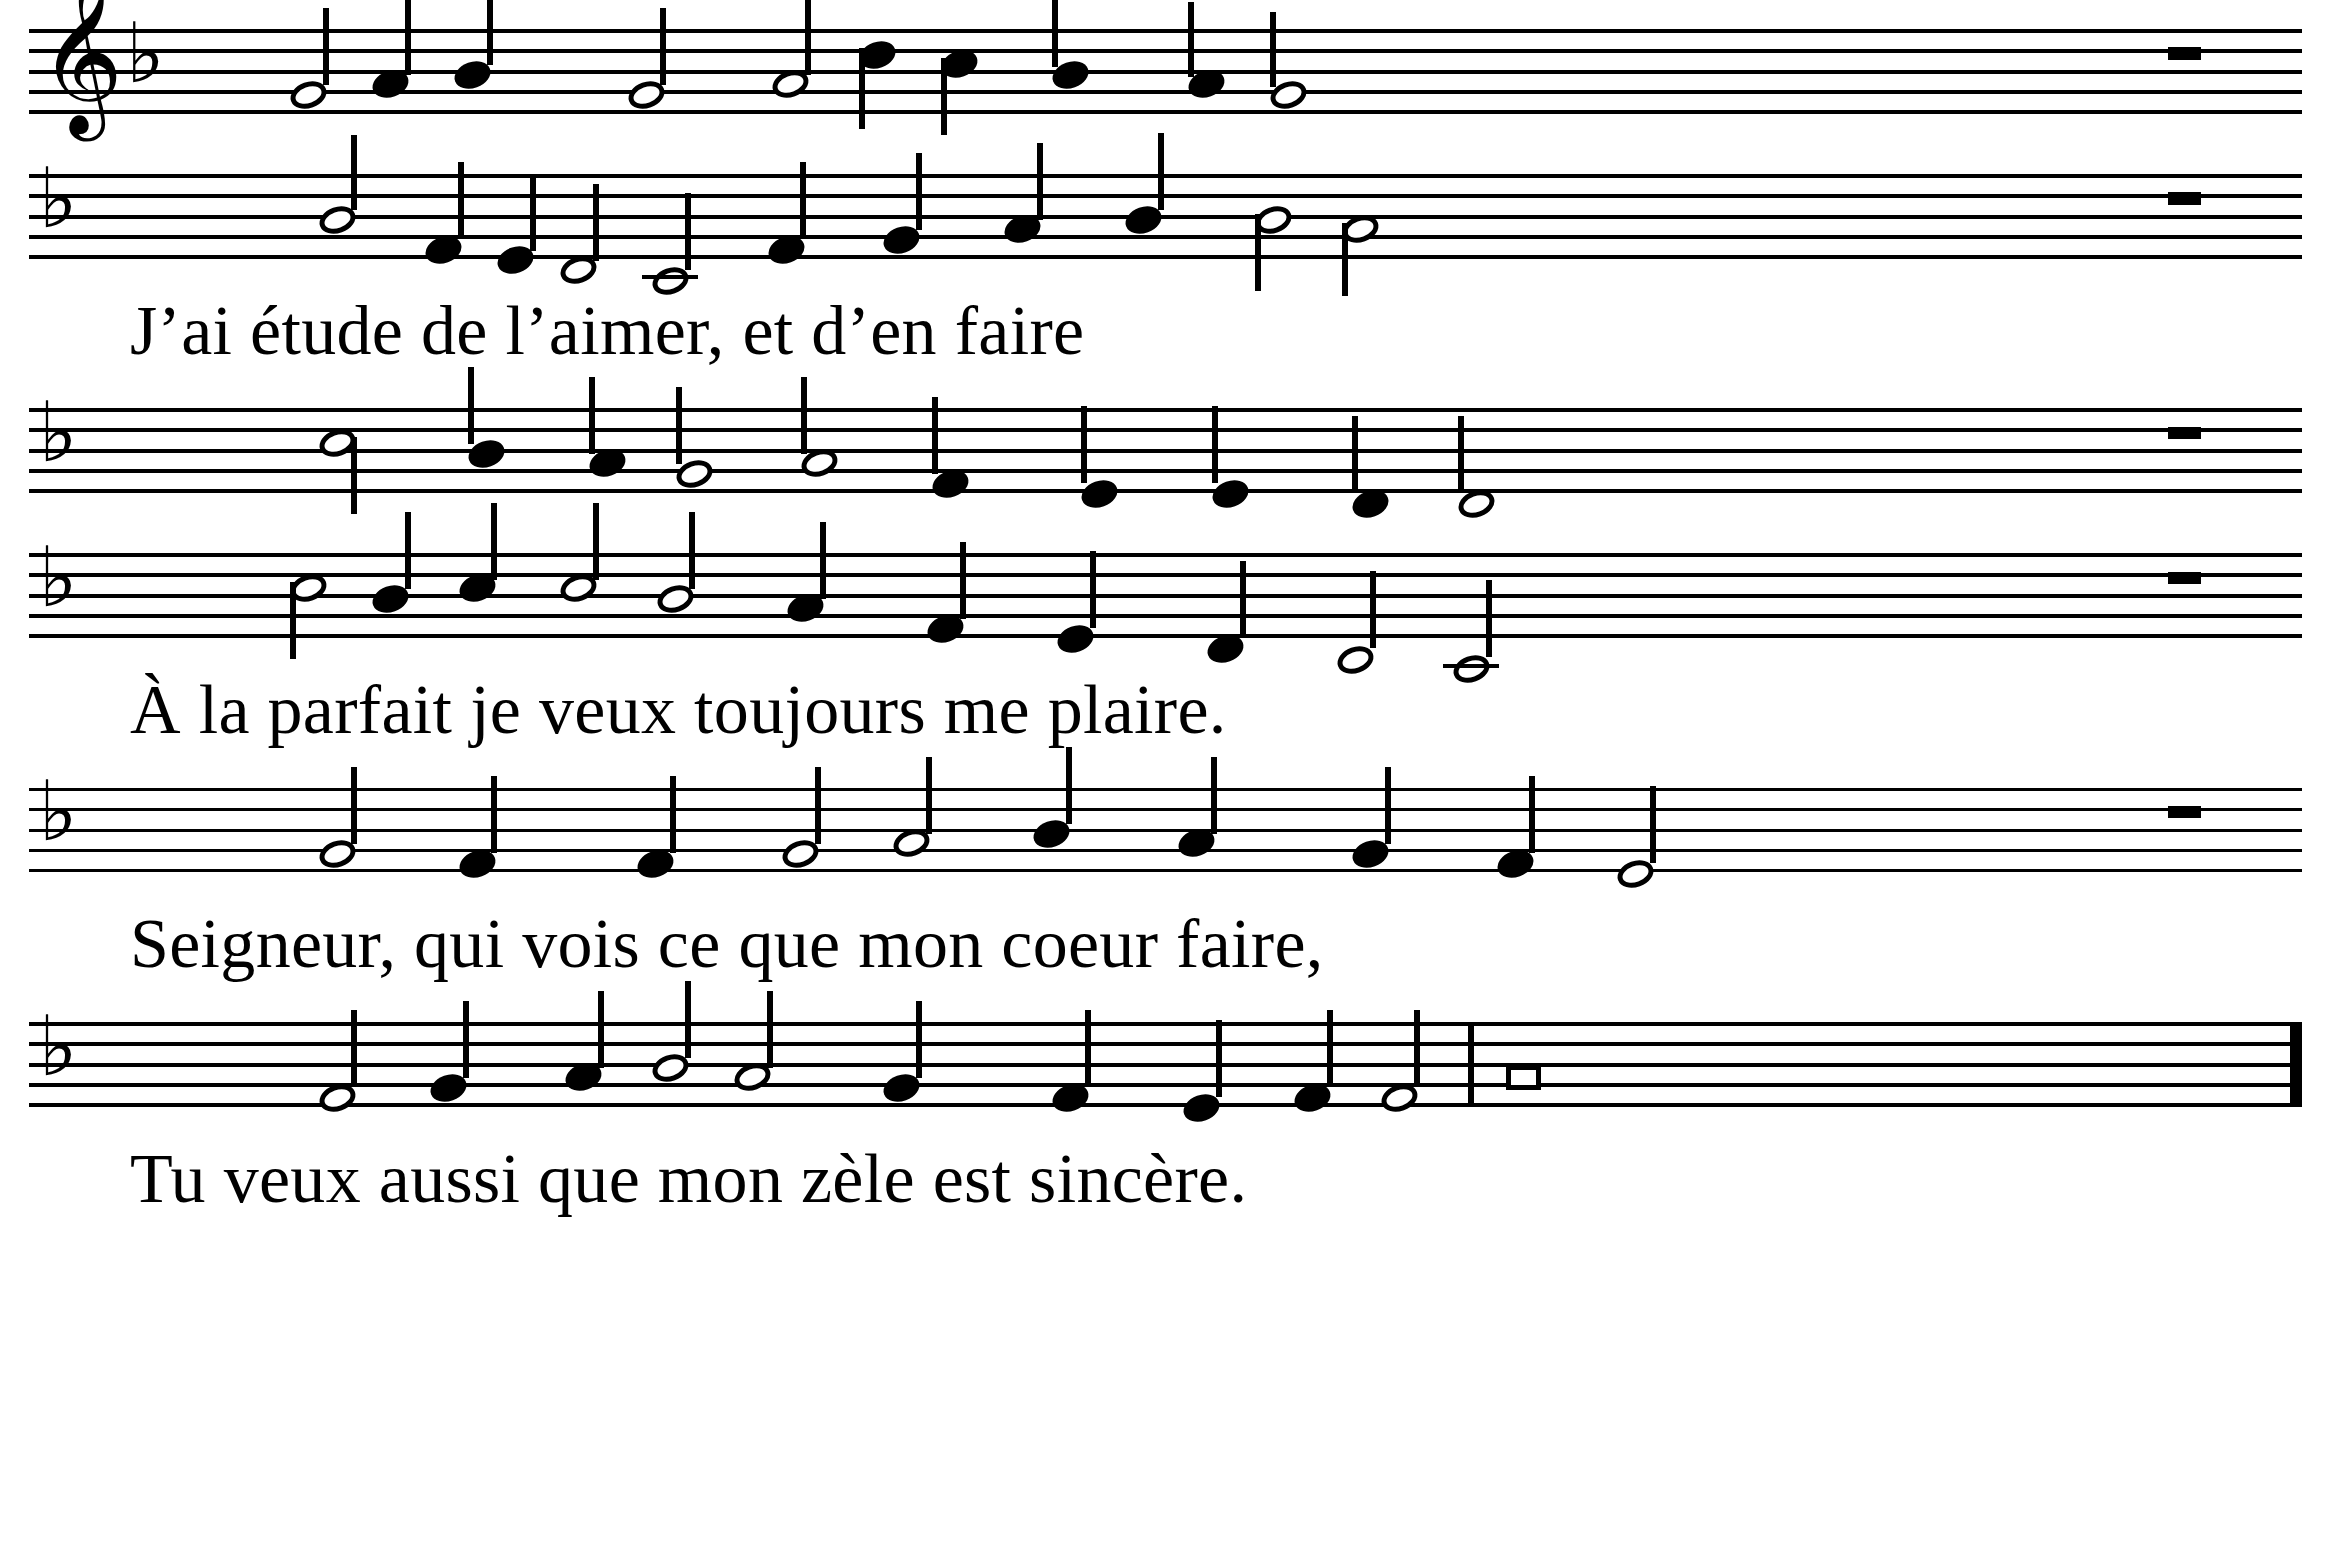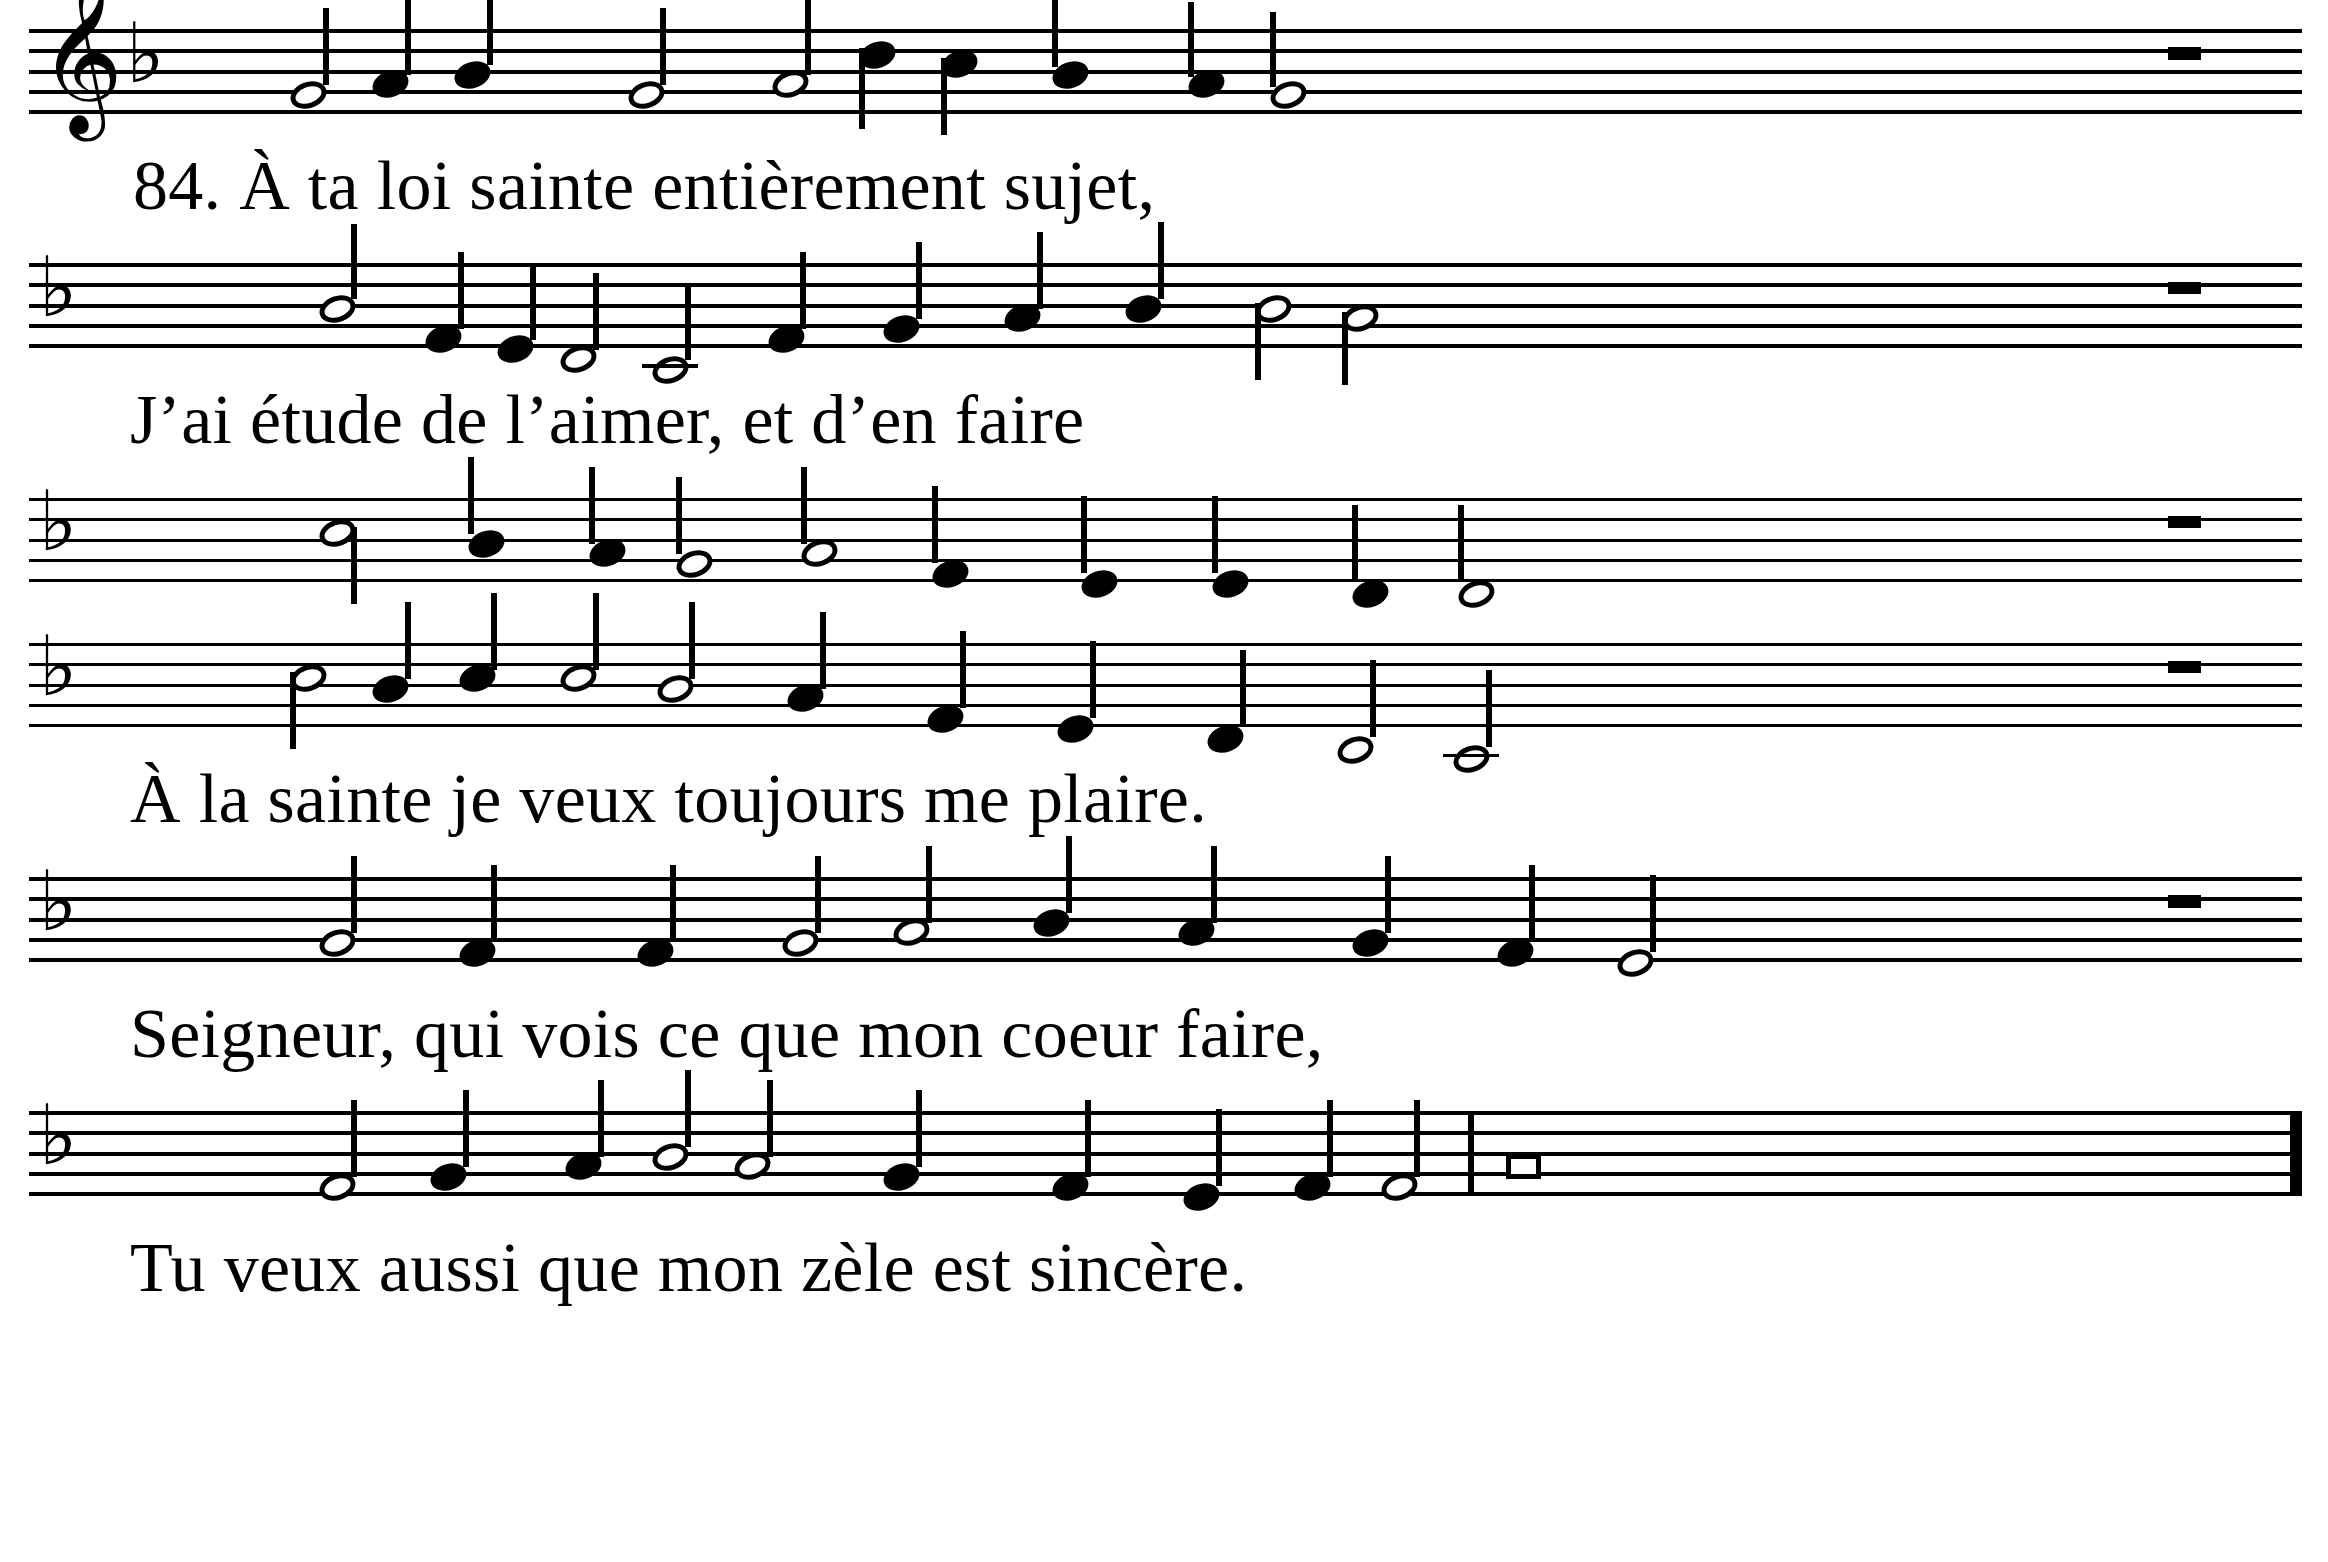--- a/index.html
+++ b/index.html
@@ -184,21 +184,20 @@
             <div class="stem" style="left:1159px; top:-27px; height:75px;"></div>
           </div>
         <div class="note">
             <div class="head open" style="left:1241px; top:53px;"></div>
             <div class="stem" style="left:1241px; top:-17.4px; height:75px;"></div>
           </div>
 
         <div class="rest whole" style="left:2139px; top:18.3px;"></div>
       </div>
     </div>
-    <div class="lyric first">84. À ta loi sainte entièrement sujet,</div>
   </div>
 
   <div class="system">
     <div class="staff-wrap">
       <div class="staff">
         <div class="line l0"></div>
         <div class="line l1"></div>
         <div class="line l2"></div>
         <div class="line l3"></div>
         <div class="line l4"></div>
@@ -367,21 +366,21 @@
           </div>
         <div class="note">
             <div class="head open" style="left:1424px; top:103px;"></div>
             <div class="stem" style="left:1457px; top:27px; height:77px;"></div>
           <div class="ledger" style="left:1414px; top:111px;"></div>
         </div>
 
         <div class="rest whole" style="left:2139px; top:18.3px;"></div>
       </div>
     </div>
-    <div class="lyric">À la sainte je veux toujours me plaire.</div>
+    <div class="lyric">À la parfait je veux toujours me plaire.</div>
   </div>
 
   <div class="system">
     <div class="staff-wrap">
       <div class="staff">
         <div class="line l0"></div>
         <div class="line l1"></div>
         <div class="line l2"></div>
         <div class="line l3"></div>
         <div class="line l4"></div>

